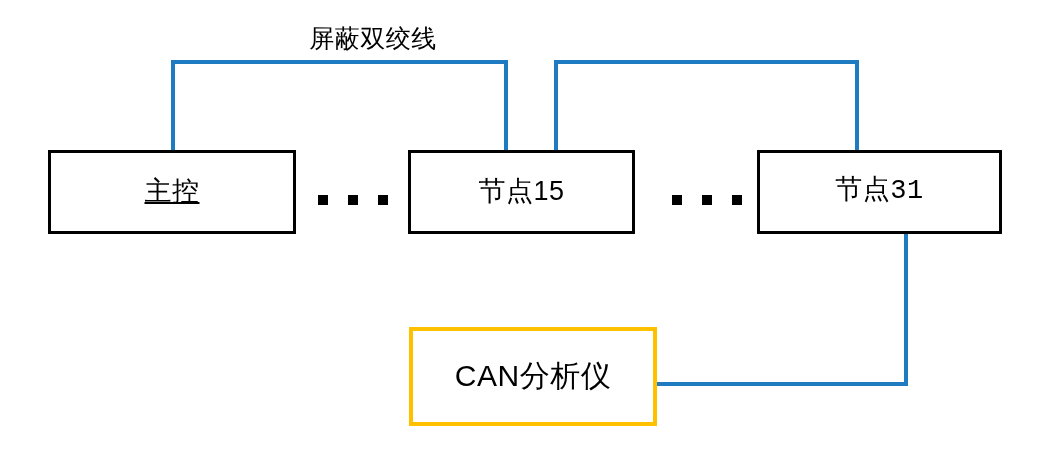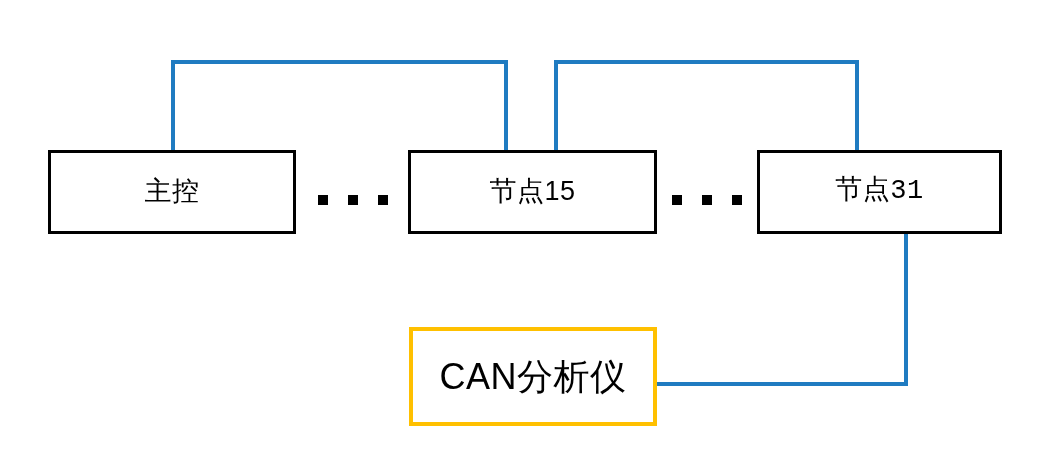--- a/index.html
+++ b/index.html
@@ -36,40 +36,40 @@
     justify-content: center;
     line-height: 1.18;
     color: #000000;
     font-size: 27px;
     letter-spacing: 0.5px;
   }
   .node-box .line {
     display: block;
     white-space: nowrap;
   }
-  #box-master  { left: 48px;  top: 150px; width: 248px; height: 84px; }
-  #box-node15  { left: 408px; top: 150px; width: 249px; height: 84px; }
+  #box-master  { left: 48px;  top: 150px; width: 248px; height: 84px; text-decoration: underline; }
+  #box-node15  { left: 408px; top: 150px; width: 227px; height: 84px; }
   #box-node31  { left: 757px; top: 150px; width: 245px; height: 84px; font-family: Liberation Mono, monospace; }
 
   #box-analyzer {
     position: absolute;
     left: 409px;
     top: 327px;
     width: 248px;
     height: 99px;
     box-sizing: border-box;
     border: 4px solid #FFC000;
     background: #ffffff;
     display: flex;
     flex-direction: column;
     align-items: center;
     justify-content: center;
     line-height: 1.22;
     color: #000000;
-    font-size: 36px;
+    font-size: 30px;
     letter-spacing: 0.5px;
   }
   #box-analyzer .line { display: block; white-space: nowrap; }
 
   .cable-label {
     position: absolute;
     left: 243px;
     top: 22px;
     width: 260px;
     text-align: center;
@@ -97,20 +97,21 @@
 <body>
 
 <div id="canvas">
 
   <svg id="wiring" viewBox="0 0 1049 454" width="1049" height="454" xmlns="http://www.w3.org/2000/svg">
     <polyline points="173,152 173,62 506,62 506,152" fill="none" stroke="#1F7BC1" stroke-width="4" stroke-linecap="butt" stroke-linejoin="miter"></polyline>
     <polyline points="556,152 556,62 857,62 857,152" fill="none" stroke="#1F7BC1" stroke-width="4" stroke-linecap="butt" stroke-linejoin="miter"></polyline>
     <polyline points="906,232 906,384 655,384" fill="none" stroke="#1F7BC1" stroke-width="4" stroke-linecap="butt" stroke-linejoin="miter"></polyline>
   </svg>
 
+  <div class="cable-label">屏蔽双绞线</div>
 
   <div class="node-box" id="box-master">
     <span class="line">主控</span>
   </div>
 
   <div class="ellipsis" id="ellipsis-left">
     <span class="dot"></span>
     <span class="dot"></span>
     <span class="dot"></span>
   </div>

